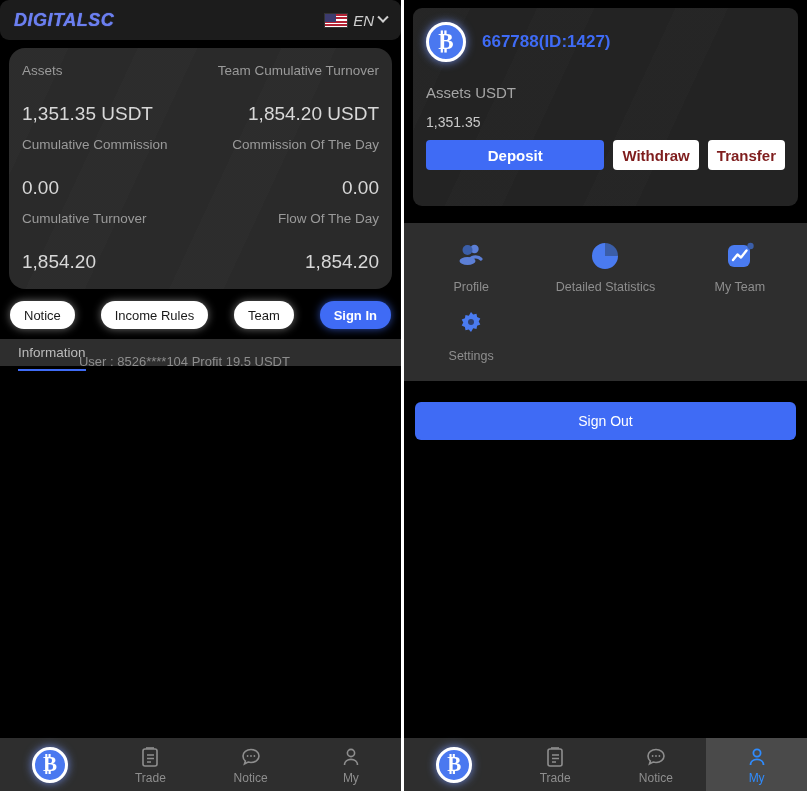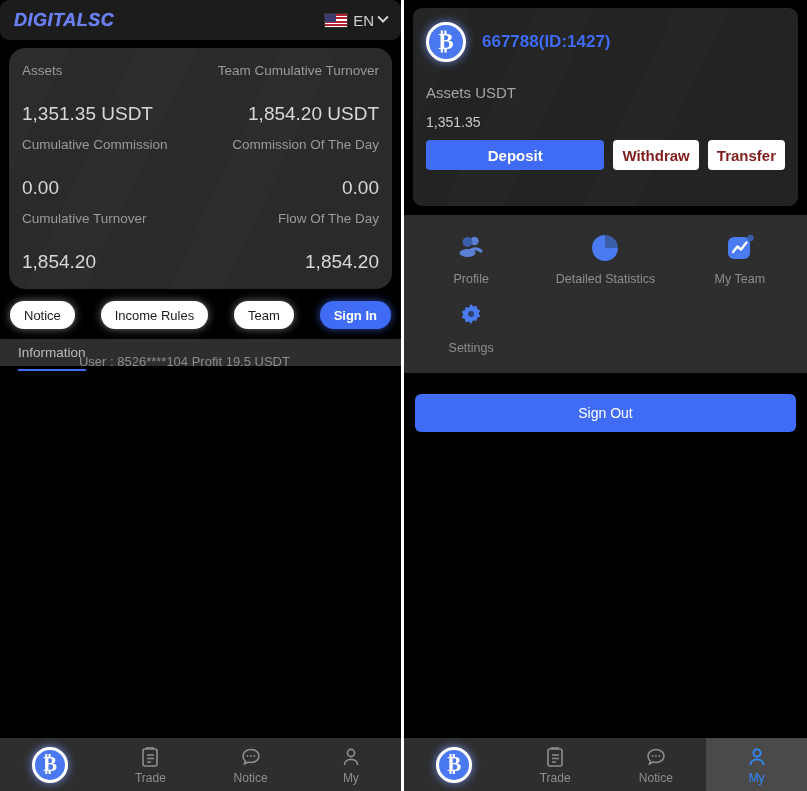--- a/index.html
+++ b/index.html
@@ -34,21 +34,21 @@
     width:24px; height:15px; position:relative; overflow:hidden;
     background:#b22234; border:1px solid #333;
   }
   .flag .stripes {
     position:absolute; inset:0;
     background:repeating-linear-gradient(#b22234 0 1.7px, #ffffff 1.7px 3.4px);
   }
   .flag .canton {
     position:absolute; left:0; top:0; width:11px; height:8px; background:#3c3b6e;
   }
-  .lang-txt { color:#cfcfcf; font-size:15px; }
+  .lang-txt { color:#cfcfcf; font-size:15px;font-style:italic; }
   .chev {
     width:8px; height:8px; border-right:2px solid #cfcfcf; border-bottom:2px solid #cfcfcf;
     transform:rotate(45deg) translate(-2px,-2px);
   }
 
   
   .stats-card {
     margin:8px 9px 0 9px; background:#2a2a2a; border-radius:16px;
     padding:15px 13px 16px 13px;
     background-image:linear-gradient(115deg, rgba(255,255,255,.012) 0 12%, transparent 12% 26%, rgba(255,255,255,.012) 26% 38%, transparent 38% 55%, rgba(255,255,255,.012) 55% 66%, transparent 66%);
@@ -114,21 +114,21 @@
   .act {
     height:30px; border-radius:4px; font-size:15px; font-weight:bold;
     font-family:"Liberation Sans", sans-serif; cursor:pointer;
     display:flex; align-items:center; justify-content:center;
   }
   .act.fill { background:#3f6bf5; color:#fff; border:none; flex:1.65; }
   .act.outline { background:#ffffff; color:#7f1d1d; border:none; padding:0 9px; }
 
   
   .menu-grid {
-    margin-top:9px; background:#2e2e2e; padding:12px 0 14px 0;
+    margin-top:17px; background:#2e2e2e; padding:12px 0 14px 0;
     display:grid; grid-template-columns:repeat(3,1fr); row-gap:6px;
   }
   .menu-item {
     display:flex; flex-direction:column; align-items:center; gap:7px;
     cursor:pointer; padding:4px 0;
   }
   .menu-label { font-size:12.5px; color:#8e8e8e; }
   .mi-icon { width:34px; height:34px; display:block; }
 
   

